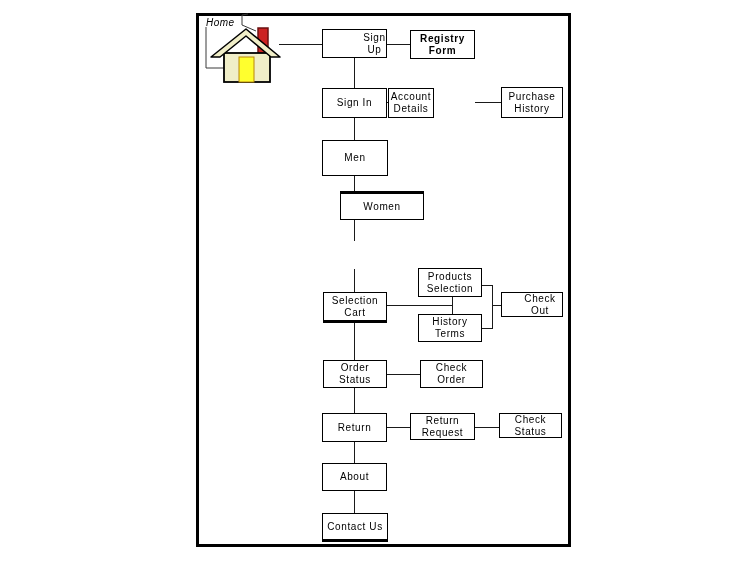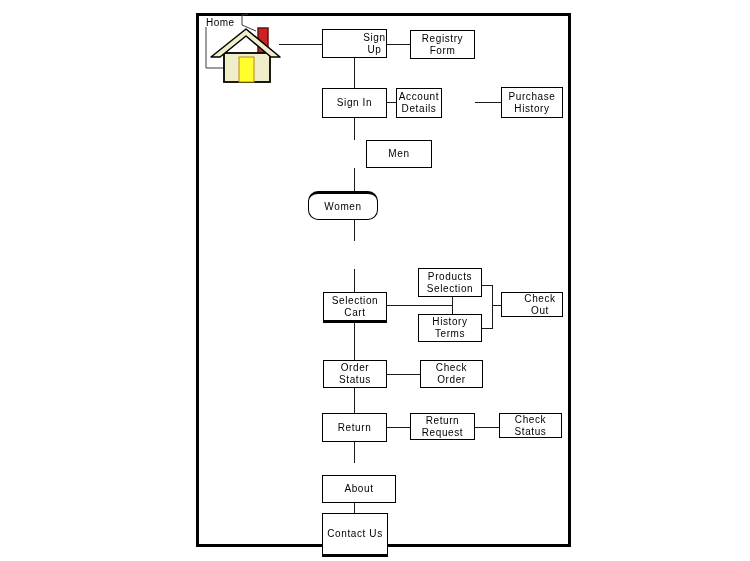--- a/index.html
+++ b/index.html
@@ -32,20 +32,21 @@
     position: absolute;
     left: 200px; top: 10px;
     width: 88px; height: 76px;
   }
   #home-label {
     position: absolute;
     left: 206px; top: 17px;
     font-size: 10px;
     letter-spacing: 0.5px;
     color: #000;
+    font-style: italic;
   }
   .node {
     position: absolute;
     box-sizing: border-box;
     background: var(--box-fill, #fff);
     border: 1px solid var(--box-border, #000);
     display: flex;
     align-items: center;
     justify-content: center;
     text-align: center;
@@ -53,38 +54,38 @@
     line-height: 12px;
     letter-spacing: 0.6px;
     white-space: pre-line;
     color: #000;
   }
   .node.thick-top { border-top-width: 3px; }
   .node.thick-bottom { border-bottom-width: 3px; }
 
   
   #n-sign-up            { left:322px; top:29px;  width:65px; height:29px;padding-left:40px; }
-  #n-registry-form      { left:410px; top:30px;  width:65px; height:29px; }
+  #n-registry-form      { left:410px; top:30px;  width:65px; height:29px;font-weight:bold; }
   #n-sign-in            { left:322px; top:88px;  width:65px; height:30px; }
-  #n-account-details    { left:396px; top:88px;  width:46px; height:30px; }
+  #n-account-details    { left:388px; top:88px;  width:46px; height:30px; }
   #n-purchase-history   { left:501px; top:87px;  width:62px; height:31px; }
-  #n-men                { left:322px; top:140px; width:66px; height:28px;margin-left:44px; }
-  #n-women              { left:308px; top:191px; width:70px; height:29px;border-radius:10px; }
+  #n-men                { left:322px; top:140px; width:66px; height:36px; }
+  #n-women              { left:340px; top:191px; width:84px; height:29px; }
   #n-kids               { left:322px; top:241px; width:66px; height:28px; }
   #n-shopping-cart      { left:323px; top:292px; width:64px; height:31px; }
   #n-products-selection { left:418px; top:268px; width:64px; height:29px; }
   #n-shipment-terms     { left:418px; top:314px; width:64px; height:28px; }
   #n-check-out          { left:501px; top:292px; width:62px; height:25px;padding-left:16px; }
   #n-order-status       { left:323px; top:360px; width:64px; height:28px; }
   #n-check-order        { left:420px; top:360px; width:63px; height:28px; }
   #n-return             { left:322px; top:413px; width:65px; height:29px; }
   #n-return-request     { left:410px; top:413px; width:65px; height:27px; }
   #n-check-status       { left:499px; top:413px; width:63px; height:25px; }
-  #n-about              { left:322px; top:463px; width:74px; height:28px;margin-top:12px; }
-  #n-contact-us         { left:322px; top:513px; width:66px; height:44px; }
+  #n-about              { left:322px; top:463px; width:65px; height:28px; }
+  #n-contact-us         { left:322px; top:513px; width:66px; height:29px; }
 </style>
 </head>
 <body>
 
 <div id="page">
 
   <div id="frame"></div>
 
   <svg id="connectors" viewBox="0 0 750 561" shape-rendering="crispEdges">
     <path fill="none" stroke="var(--line,#1a1a1a)" stroke-width="1" d="

